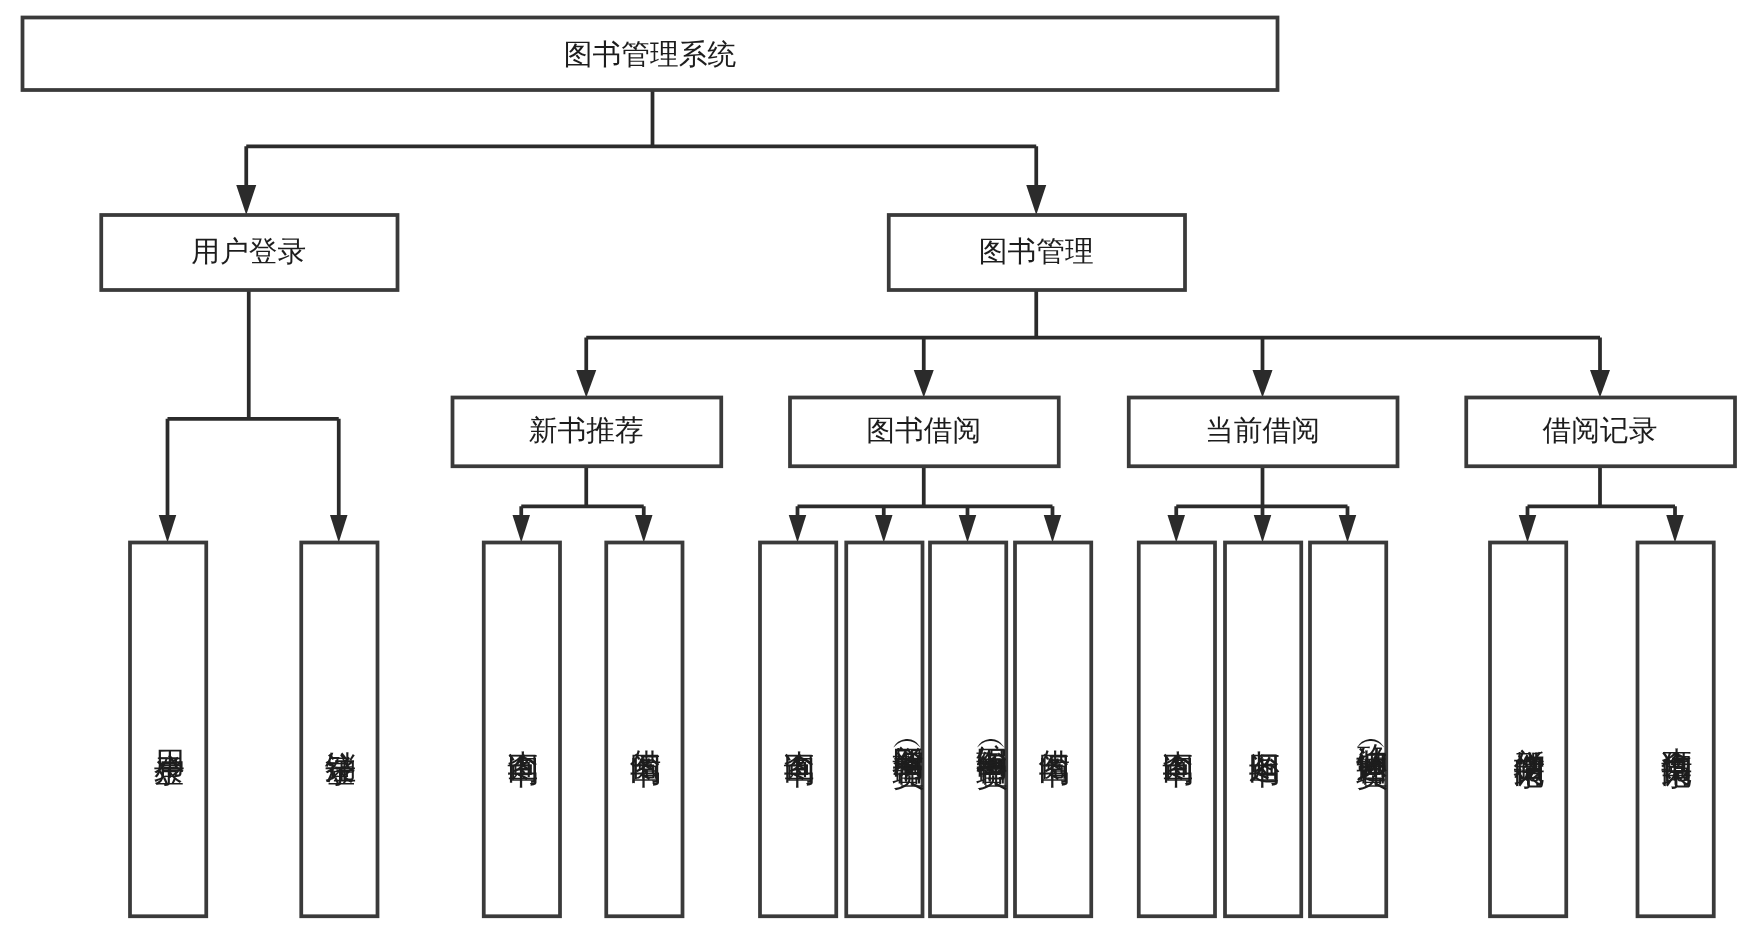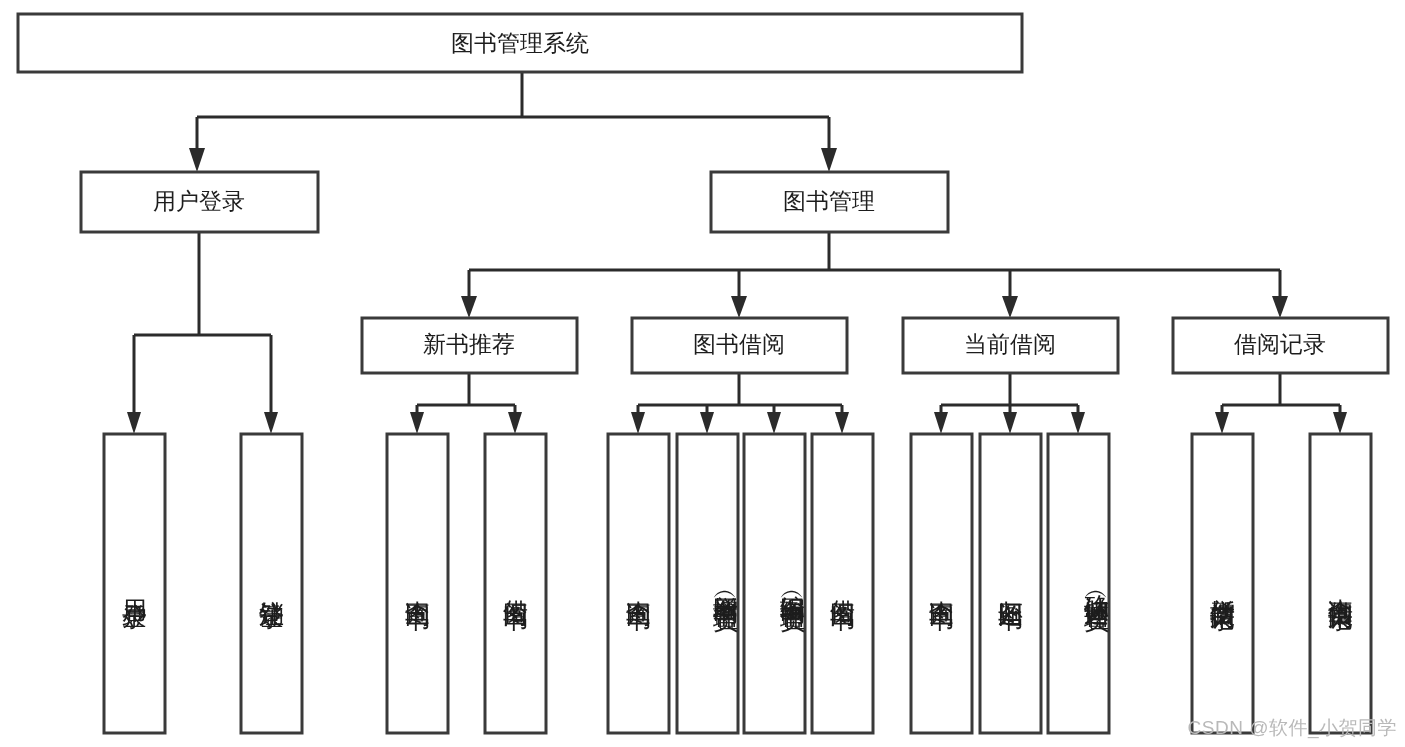--- a/index.html
+++ b/index.html
@@ -200,14 +200,13 @@
   <div class="vlabel" style="left:608px;  top:434px; width:61px; height:299px;">查询图书</div>
   <div class="vlabel" style="left:677px;  top:434px; width:61px; height:299px; align-items:flex-start;">新增图书（管理员）</div>
   <div class="vlabel" style="left:744px;  top:434px; width:61px; height:299px; align-items:flex-start;">编辑图书（管理员）</div>
   <div class="vlabel" style="left:812px;  top:434px; width:61px; height:299px;">借阅图书</div>
   <div class="vlabel" style="left:911px;  top:434px; width:61px; height:299px;">查询图书</div>
   <div class="vlabel" style="left:980px;  top:434px; width:61px; height:299px;">归还图书</div>
   <div class="vlabel" style="left:1048px; top:434px; width:61px; height:299px; align-items:flex-start;">确认归还（管理员）</div>
   <div class="vlabel" style="left:1192px; top:434px; width:61px; height:299px;">新增借阅记录</div>
   <div class="vlabel" style="left:1310px; top:434px; width:61px; height:299px;">查询借阅记录</div>
 
-  <div class="watermark">CSDN @软件_小贺同学</div>
 </div>
 
 </body></html>

